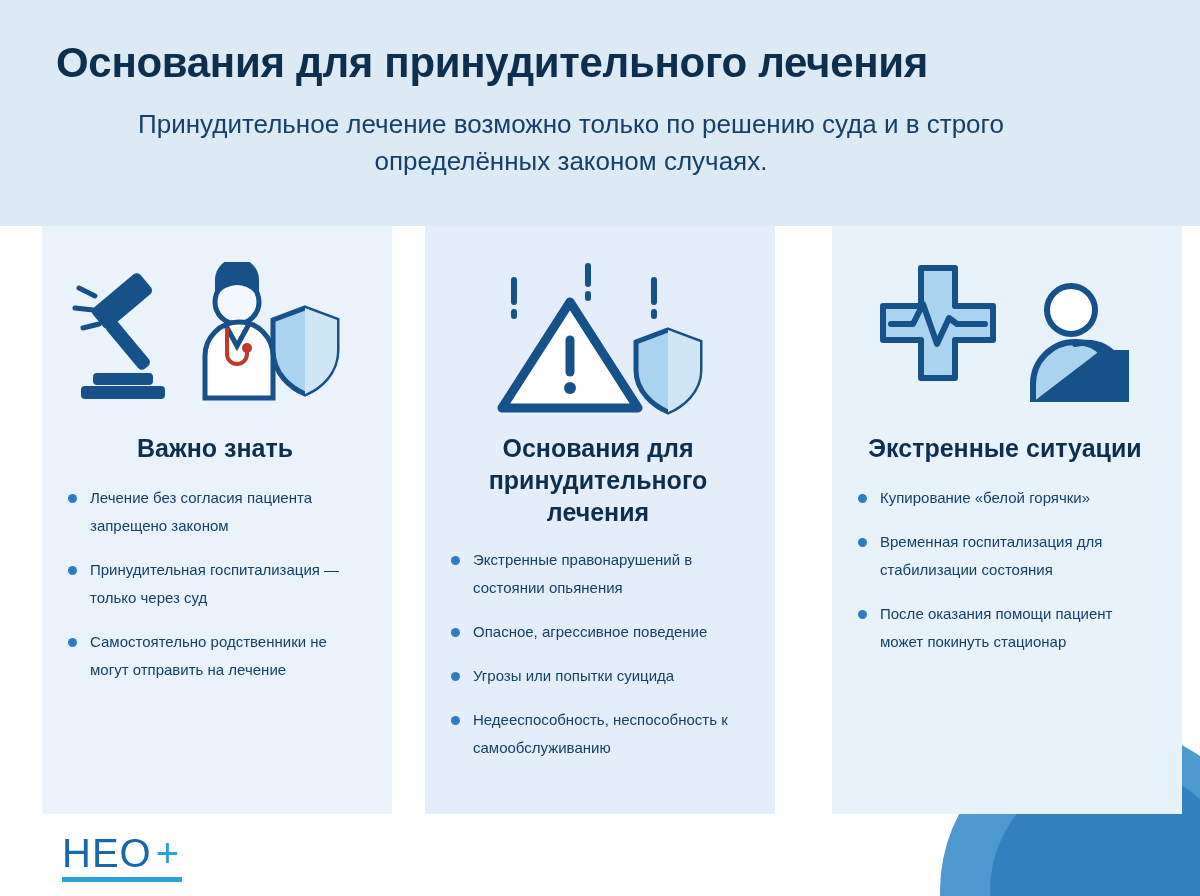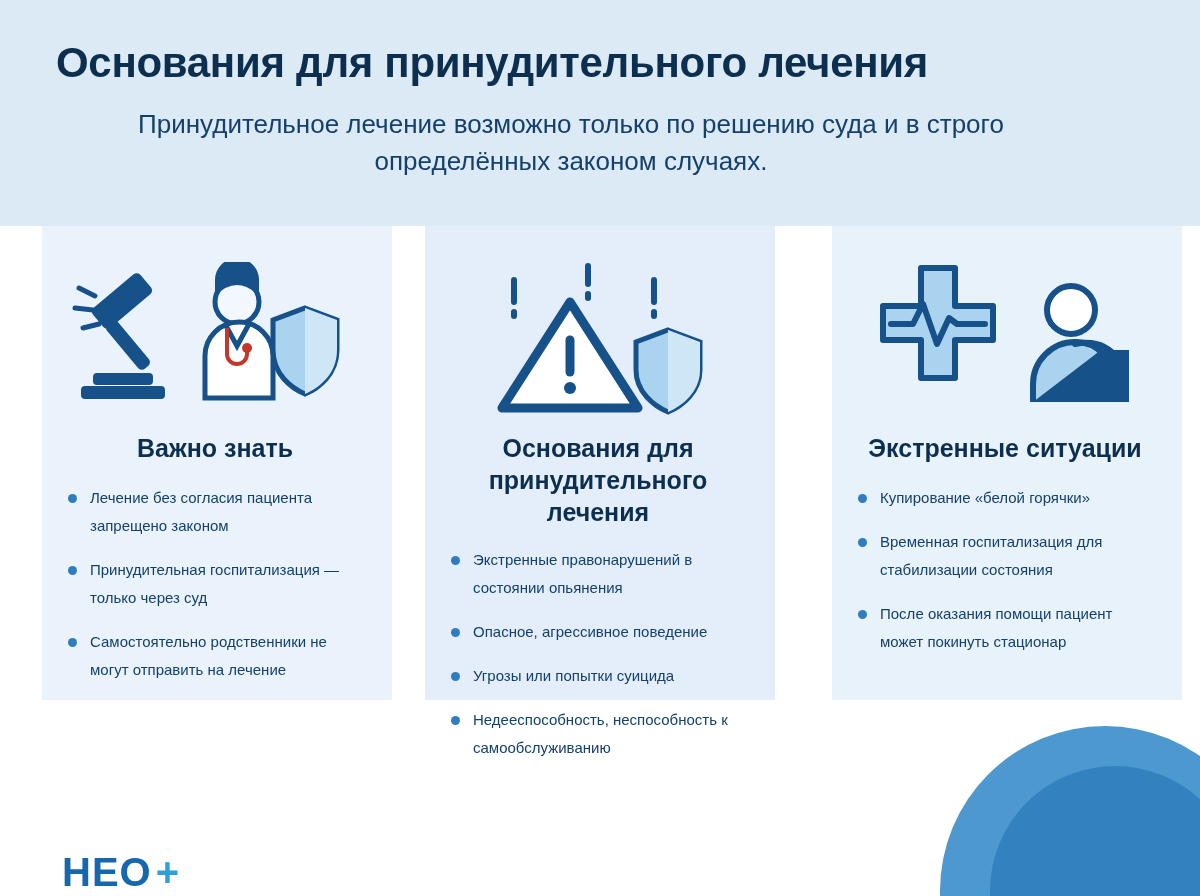--- a/index.html
+++ b/index.html
@@ -73,21 +73,21 @@
     bottom: -120px;
     width: 250px;
     height: 250px;
     background: #1f6fb0;
     opacity: 0.55;
   }
   .col {
     position: absolute;
     top: 0;
     width: 350px;
-    height: 474px;
+    height: 588px;
     background: #eaf3fb;
     box-sizing: border-box;
     padding: 26px 26px 0 22px;
   }
   .col.c1 { left: 42px; }
   .col.c2 { left: 425px; background: #e3eefa; }
   .col.c3 { left: 832px; background: #e8f2fb; }
 
   .icon-wrap {
     height: 180px;
@@ -125,25 +125,25 @@
     width: 9px;
     height: 9px;
     border-radius: 50%;
     background: #2f7cc0;
   }
 
   
   .logo {
     position: absolute;
     left: 62px;
-    bottom: 1px;
+    bottom: 20px;
     display: flex;
     align-items: center;
     font-size: 40px;
-    font-weight: bold;
+    font-weight: normal;
     color: #1667ae;
     letter-spacing: 1px;
   }
   .logo .plus {
     margin-left: 4px;
     font-size: 40px;
     color: #2f9fd8;
   }
   .logo .bar {
     position: absolute;

